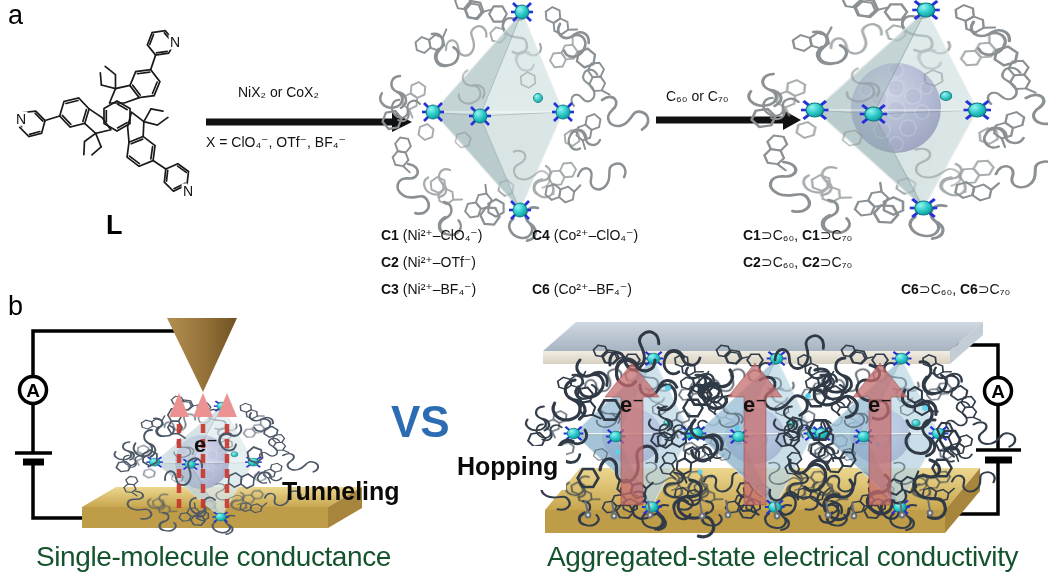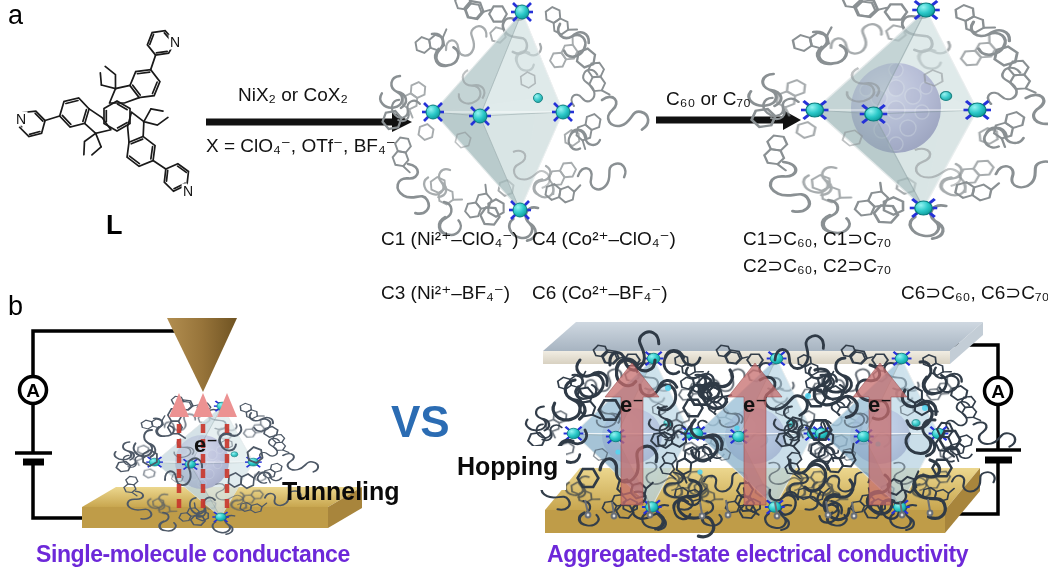--- a/index.html
+++ b/index.html
@@ -1,26 +1,26 @@
 <!DOCTYPE html>
 <html><head>
 <meta charset="utf-8">
 <style>
   html,body{margin:0;padding:0;background:#fff}
   #fig{position:relative;width:1048px;height:574px;background:#fff;overflow:hidden;
        font-family:"Liberation Sans","DejaVu Sans",sans-serif;color:#121212}
   svg.art{position:absolute;left:0;top:0}
   .abs{position:absolute;white-space:nowrap}
-  .f19{font-size:19px}
+  .f19{font-size:14px}
   .panel{font-size:27px;color:#000}
-  .bold{font-weight:400}
+  .bold{font-weight:700}
   .lg{font-size:27px;font-weight:700;color:#000}
   .vs{font-size:44px;font-weight:800;color:#2b6cb3}
   .big{font-size:25px;font-weight:700;color:#0a0a0a}
-  .cap{font-size:23px;font-weight:700;letter-spacing:-0.4px;color:#6d28d9}
+  .cap{font-size:28px;font-weight:400;letter-spacing:-0.4px;color:#14532d}
   .e{font-size:22px;font-weight:700;text-align:center}
   .natom{font-family:"Liberation Sans","DejaVu Sans",sans-serif;font-size:14px;
          paint-order:stroke;stroke:#fff;stroke-width:5px;fill:#111}
   .amp{font-family:"Liberation Sans","DejaVu Sans",sans-serif;font-size:19px;font-weight:700;fill:#000}
 </style>
 </head>
 <body>
 
 <div id="fig">
 <svg class="art" width="1048" height="574" viewBox="0 0 1048 574">
@@ -424,20 +424,21 @@
 <div class="abs panel" style="left:8px;top:0px">a</div>
 <div class="abs panel" style="left:8px;top:291px">b</div>
 
 <div class="abs lg" style="left:106px;top:210px">L</div>
 
 <div class="abs f19" style="left:238px;top:84px">NiX₂ or CoX₂</div>
 <div class="abs f19" style="left:206px;top:134px">X = ClO₄⁻, OTf⁻, BF₄⁻</div>
 <div class="abs f19" style="left:666px;top:88px">C₆₀ or C₇₀</div>
 
 <div class="abs f19" style="left:381px;top:227px"><span class="bold">C1</span><span> (Ni²⁺–ClO₄⁻)</span></div>
+<div class="abs f19" style="left:381px;top:254px"><span class="bold">C2</span><span> (Ni²⁺–OTf⁻)</span></div>
 <div class="abs f19" style="left:381px;top:281px"><span class="bold">C3</span><span> (Ni²⁺–BF₄⁻)</span></div>
 <div class="abs f19" style="left:532px;top:227px"><span class="bold">C4</span><span> (Co²⁺–ClO₄⁻)</span></div>
 <div class="abs f19" style="left:532px;top:281px"><span class="bold">C6</span><span> (Co²⁺–BF₄⁻)</span></div>
 
 <div class="abs f19" style="left:743px;top:227px"><span class="bold">C1</span><span>⊃C₆₀, </span><span class="bold">C1</span><span>⊃C₇₀</span></div>
 <div class="abs f19" style="left:743px;top:254px"><span class="bold">C2</span><span>⊃C₆₀, </span><span class="bold">C2</span><span>⊃C₇₀</span></div>
 <div class="abs f19" style="left:901px;top:281px"><span class="bold">C6</span><span>⊃C₆₀, </span><span class="bold">C6</span><span>⊃C₇₀</span></div>
 
 <div class="abs vs" style="left:391px;top:397px">VS</div>
 <div class="abs big" style="left:282px;top:477px">Tunneling</div>

